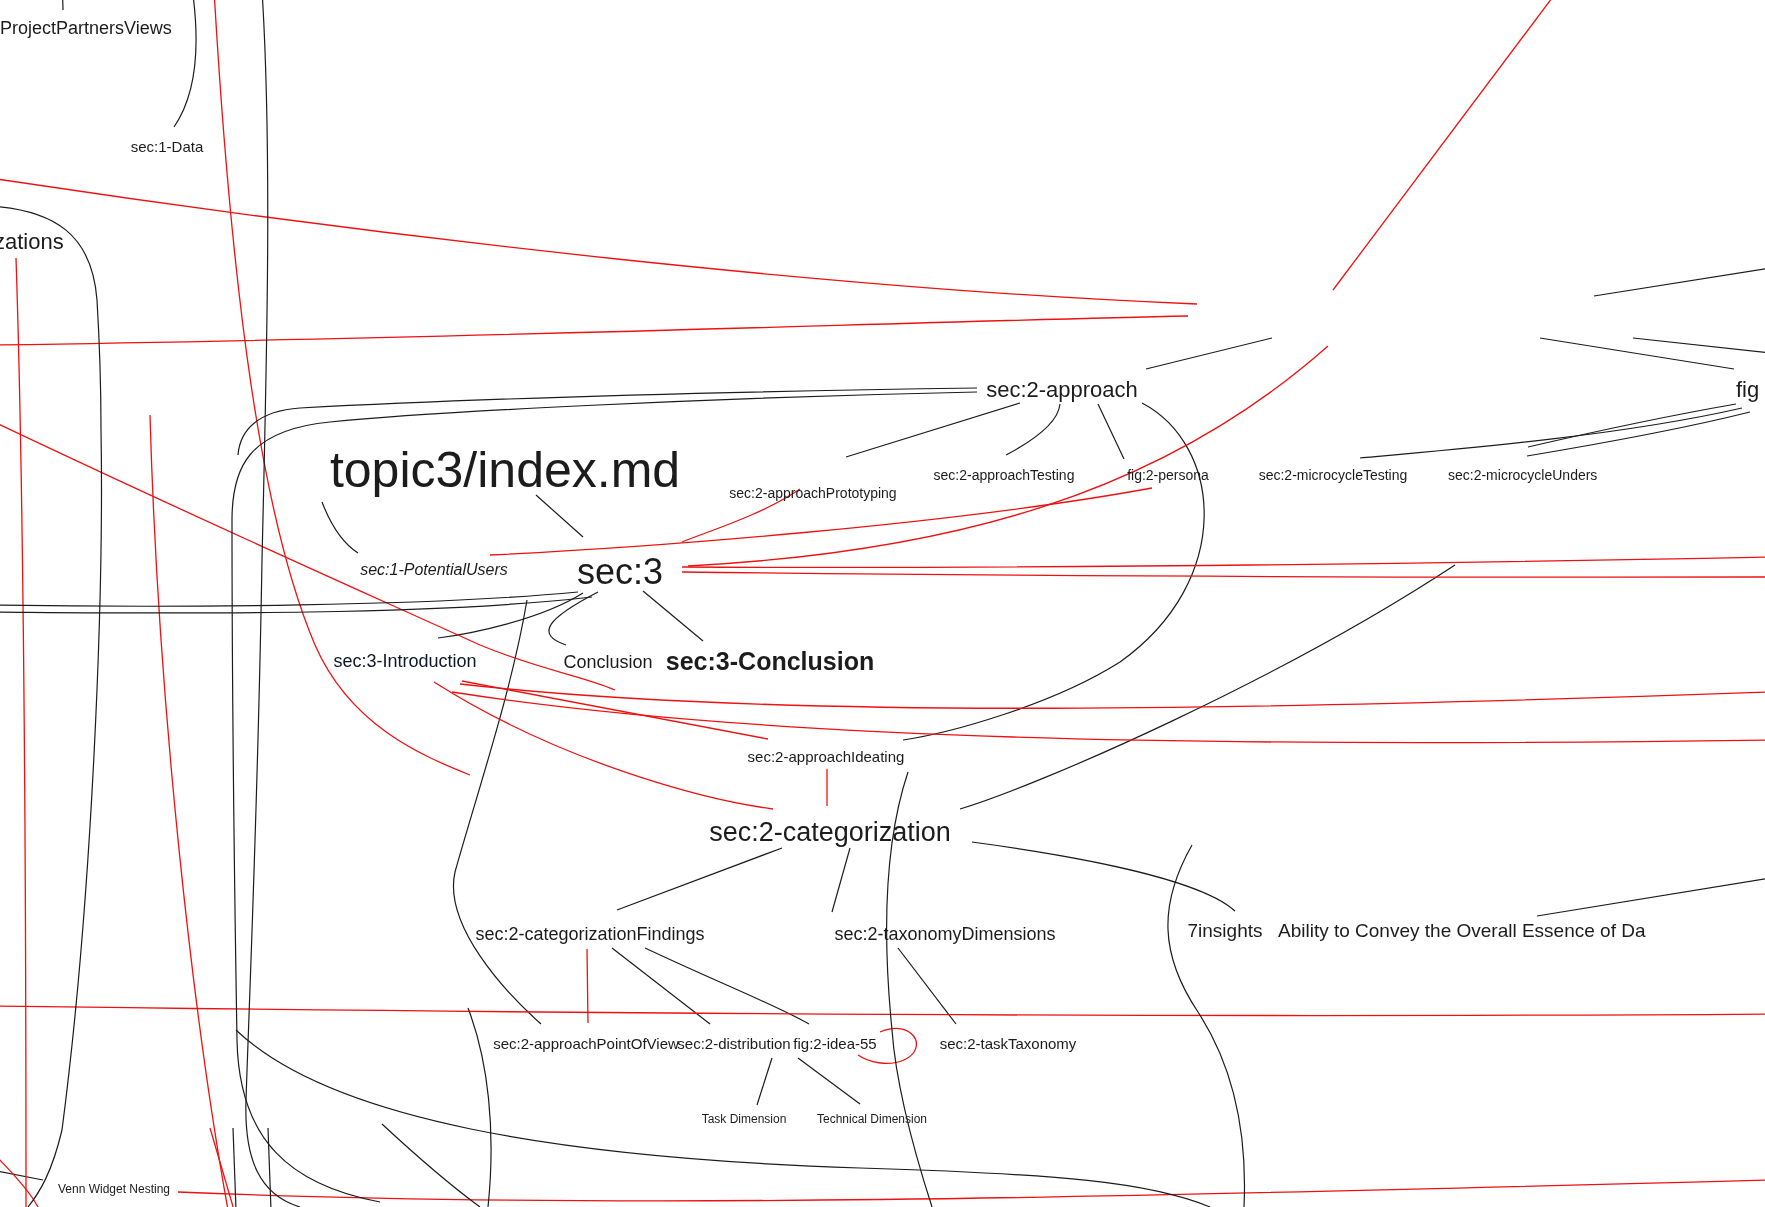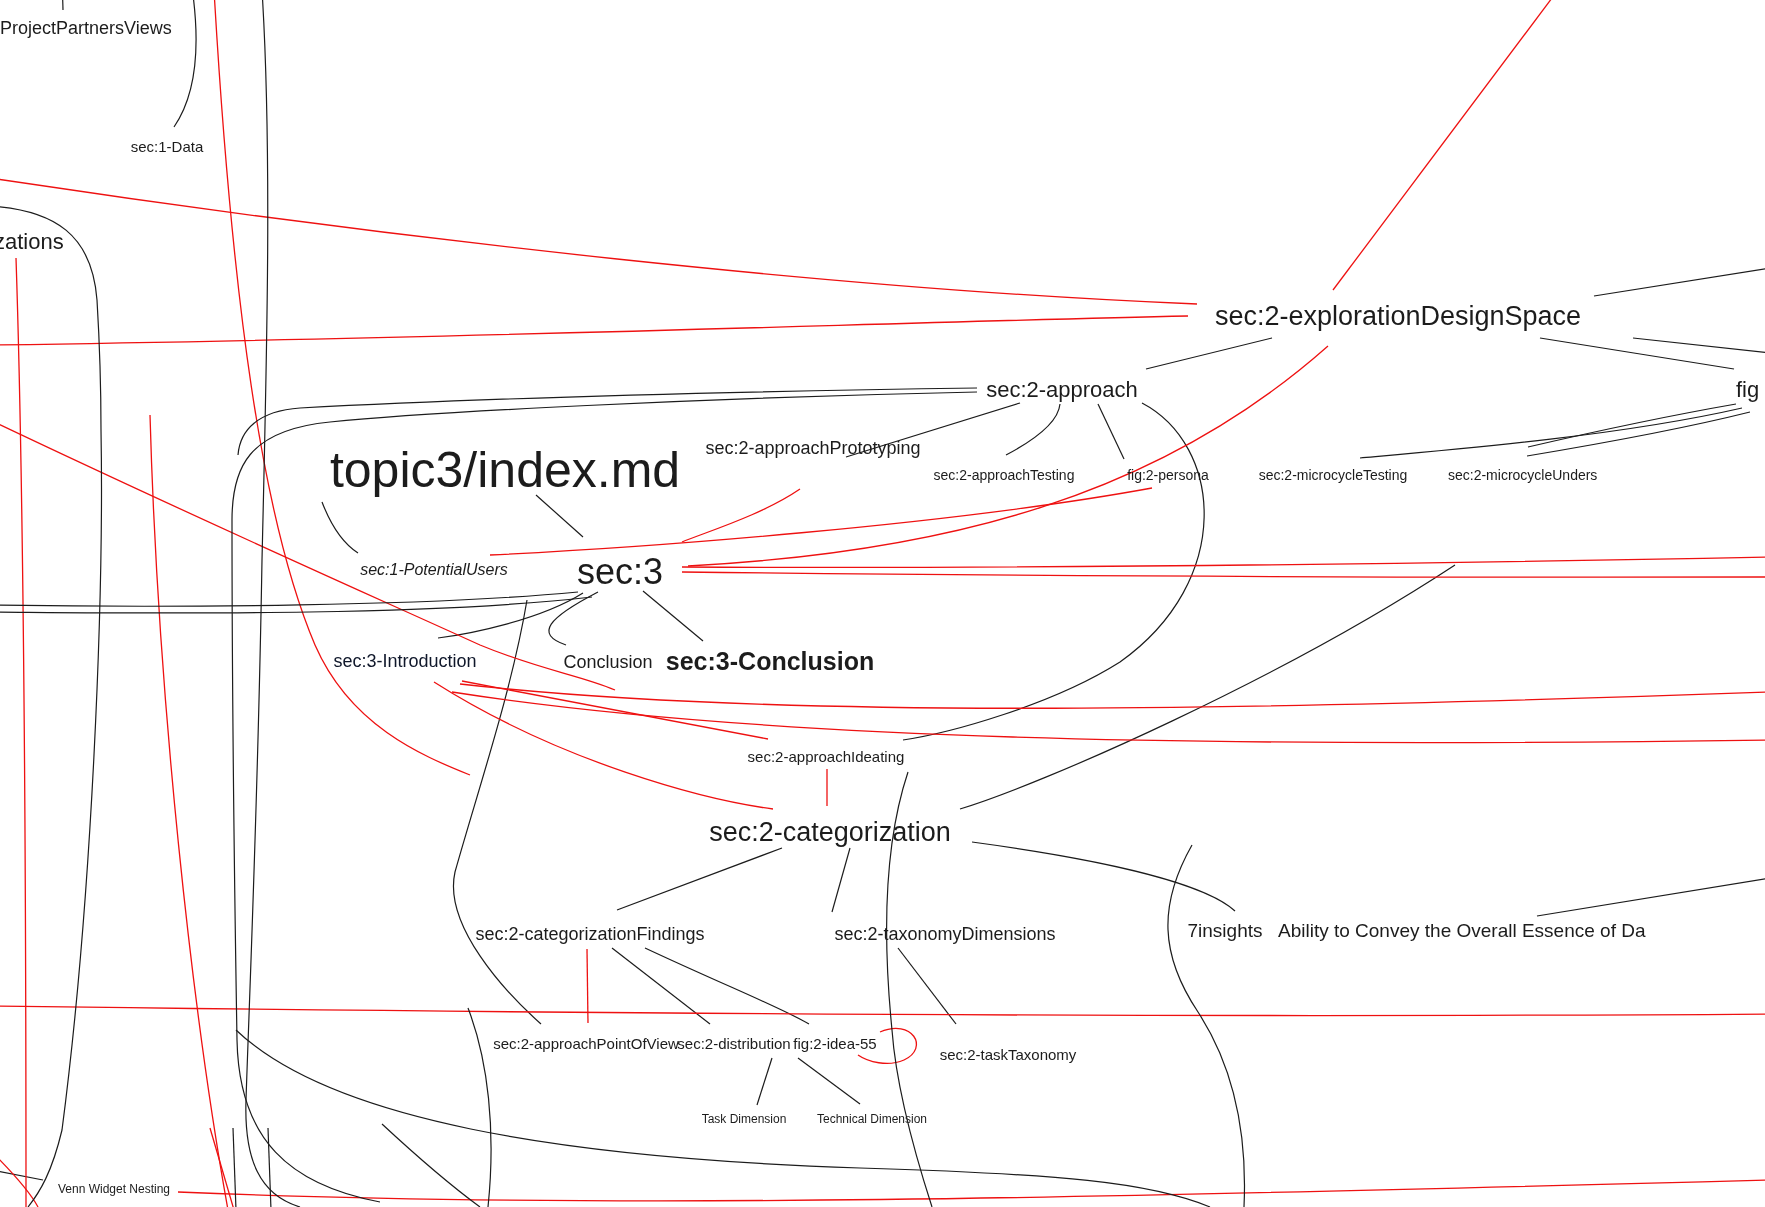--- a/index.html
+++ b/index.html
@@ -104,41 +104,40 @@
         <path d="M 382,1124 C 410,1150 450,1185 480,1207" stroke="#1c1c1c" stroke-width="1.2"></path>
         <path d="M 233,1128 L 236,1210" stroke="#1c1c1c" stroke-width="1.2"></path>
         <path d="M 268,1128 L 271,1210" stroke="#1c1c1c" stroke-width="1.2"></path>
         <path d="M 468,1008 C 488,1060 496,1130 488,1207" stroke="#1c1c1c" stroke-width="1.2"></path>
       </g>
   </svg>
   <div class="node-layer">
       <div class="node left" style="left: -6px; top: 28px; font-size: 18px; color: rgb(28, 28, 28);">-ProjectPartnersViews</div>
       <div class="node" style="left: 167px; top: 146px; font-size: 15px; color: rgb(28, 28, 28);">sec:1-Data</div>
       <div class="node left" style="left: -6px; top: 242px; font-size: 22px; color: rgb(28, 28, 28);">zations</div>
-      <div class="node" style="left: 1398px; top: 316px; font-size: 27px; color: rgb(28, 28, 28);">sec:2-explorationDesignSpace</div>
       <div class="node" style="left: 1062px; top: 390px; font-size: 22px; color: rgb(28, 28, 28);">sec:2-approach</div>
       <div class="node left" style="left: 1736px; top: 390px; font-size: 22px; color: rgb(28, 28, 28);">fig</div>
       <div class="node" style="left: 505px; top: 470px; font-size: 50px; color: rgb(28, 28, 28);">topic3/index.md</div>
-      <div class="node" style="left: 813px; top: 448px; font-size: 18px; color: rgb(28, 28, 28);">sec:2-approachPrototyping</div>
+      <div class="node" style="left: 813px; top: 493px; font-size: 14px; color: rgb(28, 28, 28);">sec:2-approachPrototyping</div>
       <div class="node" style="left: 1004px; top: 475px; font-size: 14px; color: rgb(28, 28, 28);">sec:2-approachTesting</div>
       <div class="node" style="left: 1168px; top: 475px; font-size: 14px; color: rgb(28, 28, 28);">fig:2-persona</div>
       <div class="node" style="left: 1333px; top: 475px; font-size: 14px; color: rgb(28, 28, 28);">sec:2-microcycleTesting</div>
       <div class="node left" style="left: 1448px; top: 475px; font-size: 14px; color: rgb(28, 28, 28);">sec:2-microcycleUnders</div>
       <div class="node" style="left: 434px; top: 570px; font-size: 16px; color: rgb(28, 28, 28); font-style: italic;">sec:1-PotentialUsers</div>
       <div class="node" style="left: 620px; top: 572px; font-size: 36px; color: rgb(28, 28, 28);">sec:3</div>
       <div class="node" style="left: 405px; top: 661px; font-size: 18px; color: #0f172a;">sec:3-Introduction</div>
       <div class="node" style="left: 608px; top: 662px; font-size: 18px; color: rgb(28, 28, 28);">Conclusion</div>
       <div class="node" style="left: 770px; top: 661px; font-size: 25px; color: rgb(28, 28, 28); font-weight: bold;">sec:3-Conclusion</div>
       <div class="node" style="left: 826px; top: 756px; font-size: 15px; color: rgb(28, 28, 28);">sec:2-approachIdeating</div>
       <div class="node" style="left: 830px; top: 832px; font-size: 27px; color: rgb(28, 28, 28);">sec:2-categorization</div>
       <div class="node" style="left: 590px; top: 934px; font-size: 18px; color: rgb(28, 28, 28);">sec:2-categorizationFindings</div>
       <div class="node" style="left: 945px; top: 934px; font-size: 18px; color: rgb(28, 28, 28);">sec:2-taxonomyDimensions</div>
       <div class="node" style="left: 1225px; top: 930px; font-size: 19px; color: rgb(28, 28, 28);">7insights</div>
       <div class="node left" style="left: 1278px; top: 930px; font-size: 19px; color: rgb(28, 28, 28);">Ability to Convey the Overall Essence of Da</div>
       <div class="node" style="left: 586px; top: 1043px; font-size: 15px; color: rgb(28, 28, 28);">sec:2-approachPointOfView</div>
       <div class="node" style="left: 734px; top: 1043px; font-size: 15px; color: rgb(28, 28, 28);">sec:2-distribution</div>
       <div class="node" style="left: 835px; top: 1043px; font-size: 15px; color: rgb(28, 28, 28);">fig:2-idea-55</div>
-      <div class="node" style="left: 1008px; top: 1043px; font-size: 15px; color: rgb(28, 28, 28); margin-top: 11px;">sec:2-taskTaxonomy</div>
+      <div class="node" style="left: 1008px; top: 1043px; font-size: 15px; color: rgb(28, 28, 28);">sec:2-taskTaxonomy</div>
       <div class="node" style="left: 744px; top: 1119px; font-size: 12px; color: rgb(28, 28, 28);">Task Dimension</div>
       <div class="node" style="left: 872px; top: 1119px; font-size: 12px; color: rgb(28, 28, 28);">Technical Dimension</div>
       <div class="node" style="left: 114px; top: 1189px; font-size: 12px; color: rgb(28, 28, 28);">Venn Widget Nesting</div>
     </div>
 </div>
 
 </body></html>

